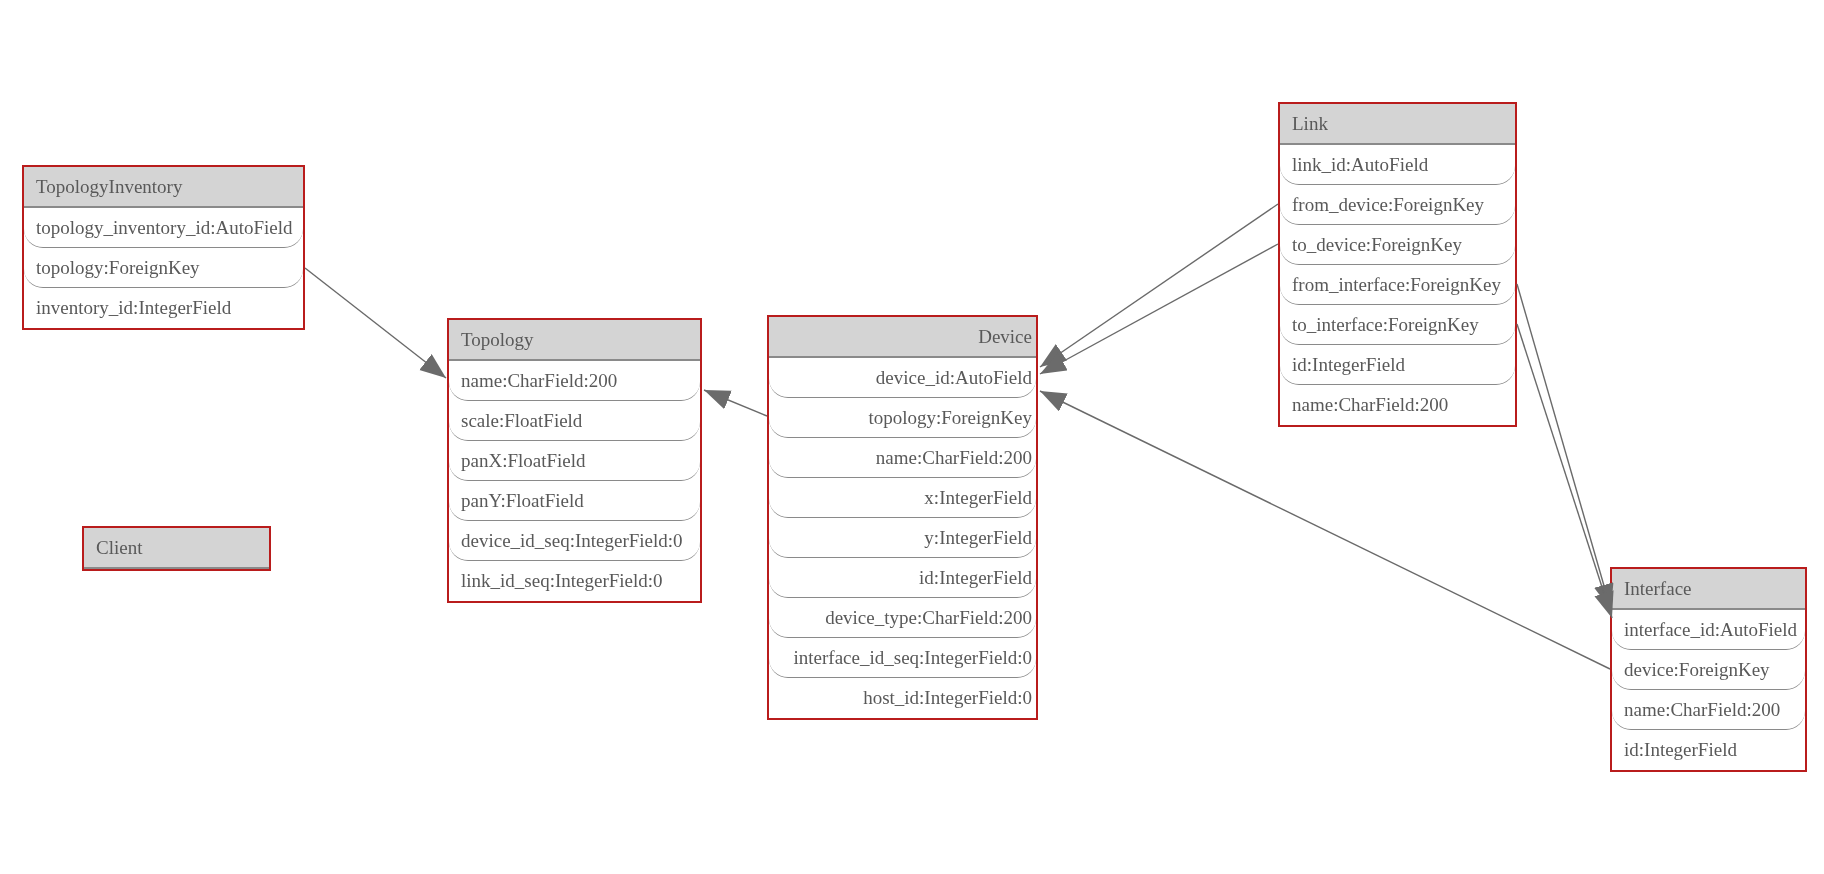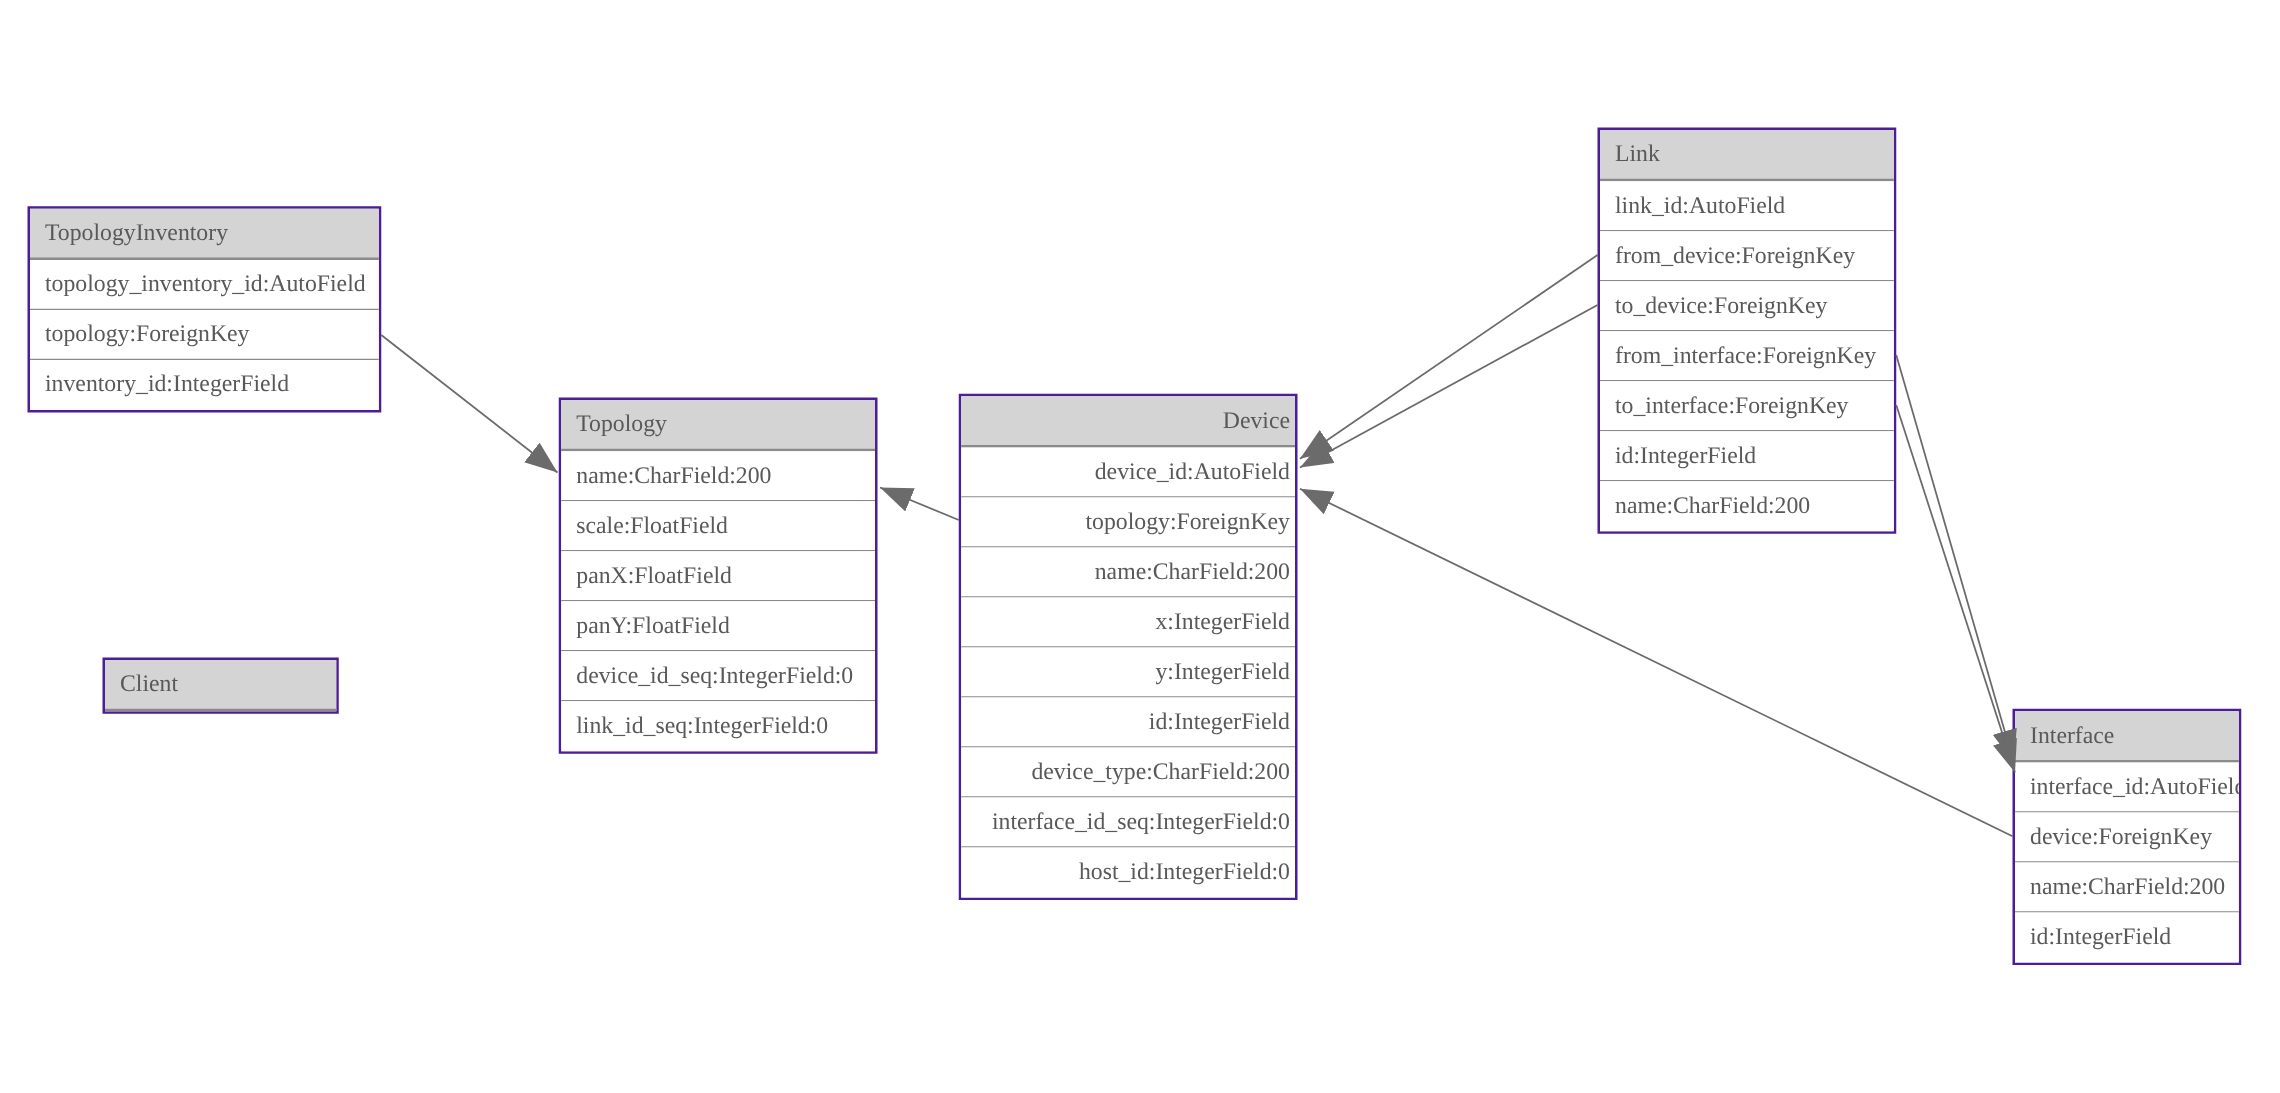--- a/index.html
+++ b/index.html
@@ -11,21 +11,21 @@
     position: relative;
     width: 1824px;
     height: 874px;
     background: #ffffff;
     overflow: hidden;
     font-family: "Liberation Serif", "DejaVu Serif", serif;
   }
   .entity {
     position: absolute;
     box-sizing: border-box;
-    border: 2px solid #4c1d95;
+    border: 2px solid #b91c1c;
     background: #ffffff;
     color: #595959;
     font-size: 19px;
     z-index: 1;
   }
   .entity .hdr {
     box-sizing: border-box;
     height: 41px;
     line-height: 39px;
     padding: 0 4px 0 12px;
@@ -36,30 +36,31 @@
   }
   .entity .row {
     box-sizing: border-box;
     height: 40px;
     line-height: 39px;
     padding: 0 4px 0 12px;
     border-bottom: 1px solid #8a8a8a;
     white-space: nowrap;
     overflow: hidden;
     background: #ffffff;
+    border-radius: 19px;
   }
   .entity .row:last-child {
     border-bottom: none;
   }
   #e-topology-inventory { left: 22px;   top: 165px; width: 283px; }
   #e-topology           { left: 447px;  top: 318px; width: 255px; }
   #e-client             { left: 82px;   top: 526px; width: 189px; }
   #e-device             { left: 767px;  top: 315px; width: 271px; text-align: right; }
   #e-link               { left: 1278px; top: 102px; width: 239px; }
-  #e-interface          { left: 1610px; top: 567px; width: 183px; }
+  #e-interface          { left: 1610px; top: 567px; width: 197px; }
   #edges {
     position: absolute;
     left: 0;
     top: 0;
     z-index: 2;
     pointer-events: none;
   }
   #edges line {
     stroke: #6a6a6a;
     stroke-width: 1.4;

